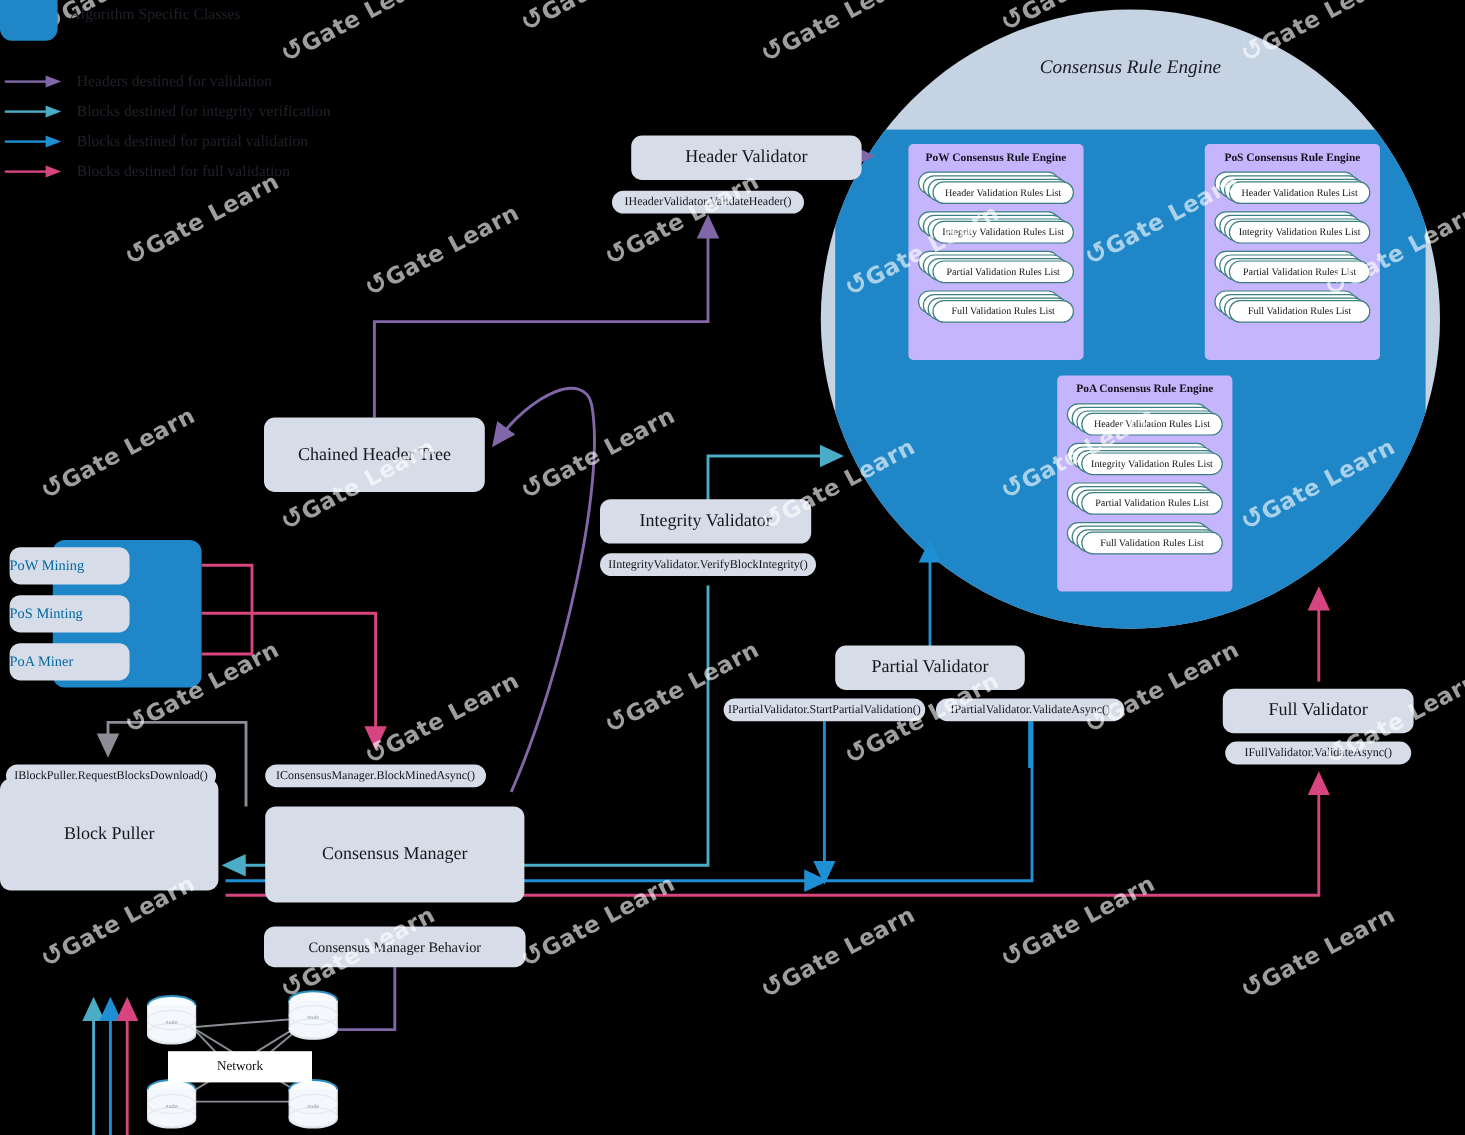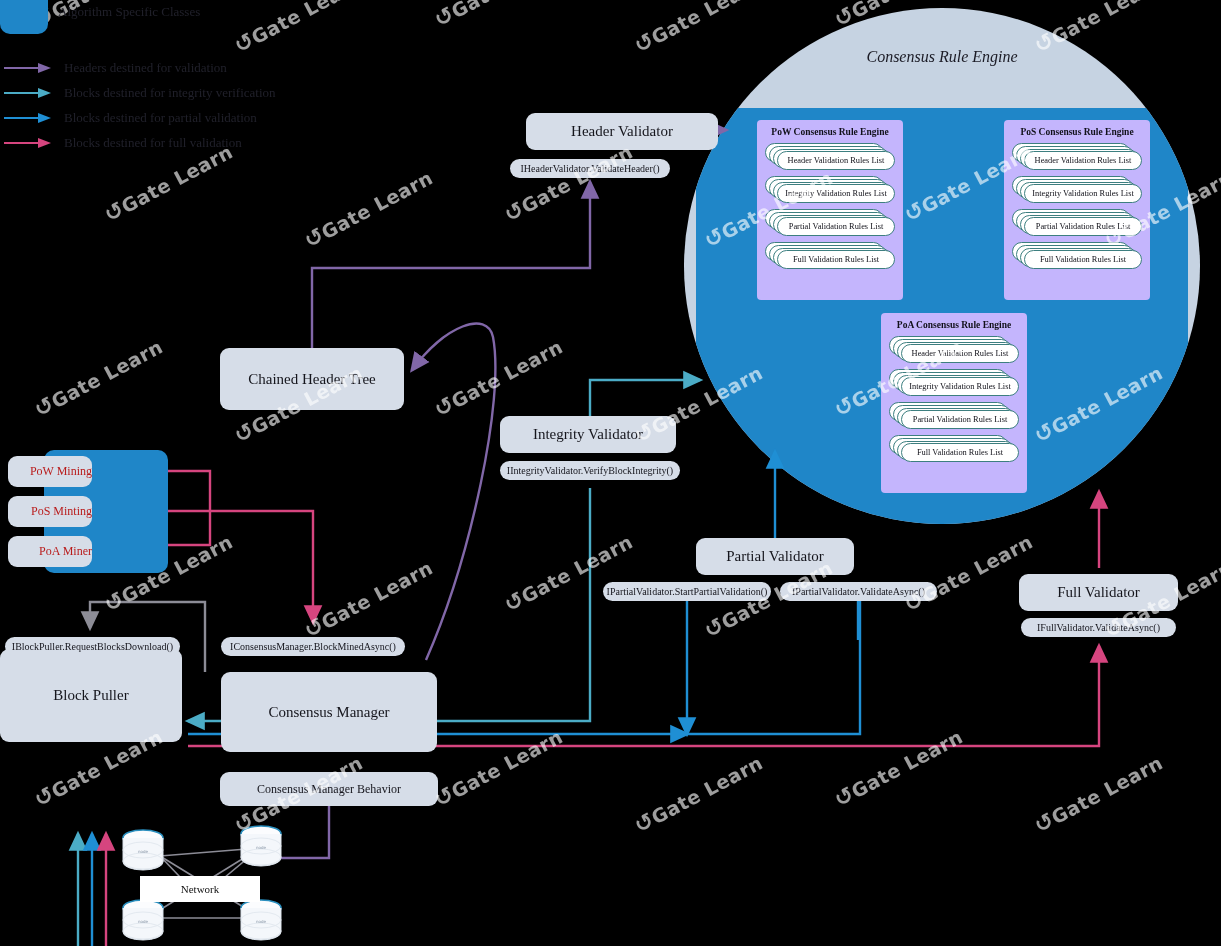--- a/index.html
+++ b/index.html
@@ -82,23 +82,23 @@
     font-size:8.4px;color:#101018;display:flex;align-items:center;justify-content:center;
     box-sizing:border-box;white-space:nowrap;
   }
 
   
   #mining-box{
     position:absolute;left:44px;top:450px;width:124px;height:123px;
     background:#1f86c8;border-radius:10px;z-index:6;
   }
   .mining-item{
-    position:absolute;left:8px;width:84px;height:31px;background:#d6dde8;
-    border-radius:9px;font-size:12px;color:#b91c1c;
-    display:flex;align-items:center;justify-content:flex-end;z-index:7;
+    position:absolute;left:8px;width:100px;height:31px;background:#d6dde8;
+    border-radius:9px;font-size:12px;color:#0369a1;
+    display:flex;align-items:center;justify-content:flex-start;z-index:7;
   }
 
   
   #wires{position:absolute;left:0;top:0;width:1221px;height:946px;z-index:5;}
 
   
   #network-label{
     position:absolute;left:140px;top:876px;width:120px;height:26px;background:#fff;
     display:flex;align-items:center;justify-content:center;font-size:11px;color:#111;
     z-index:9;

